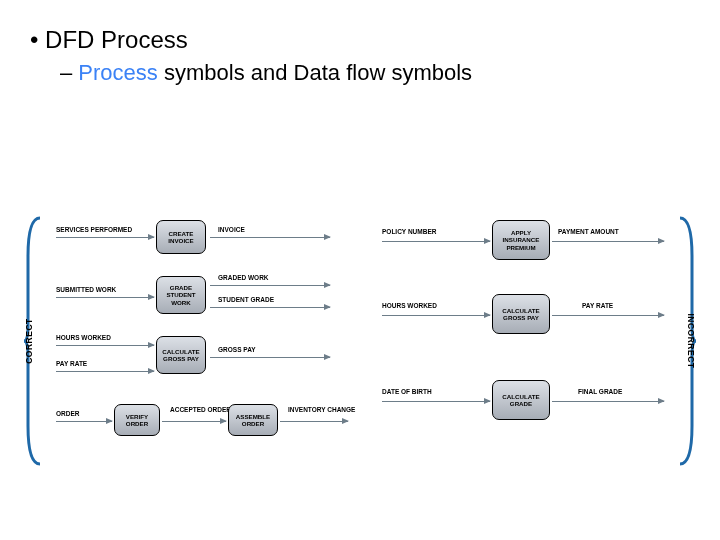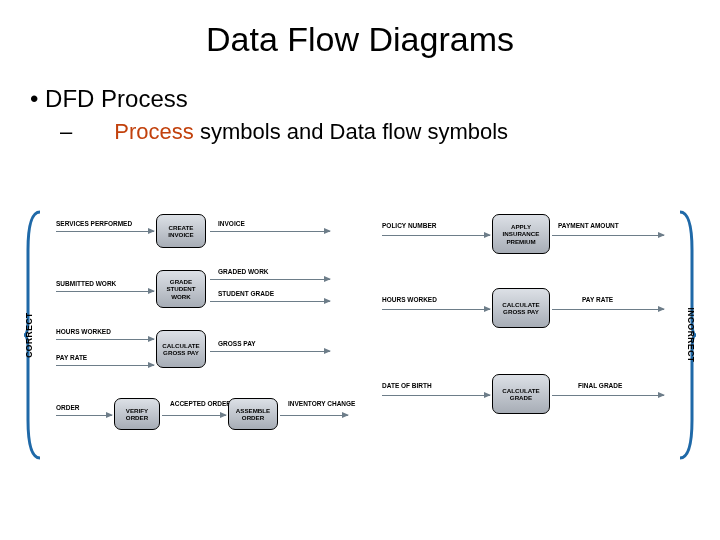--- a/index.html
+++ b/index.html
@@ -1,20 +1,20 @@
 <!DOCTYPE html>
 <html><head>
 <meta charset="utf-8">
 <style>
   html,body{margin:0;padding:0;width:720px;height:540px;background:#fff;font-family:Arial,Helvetica,sans-serif;color:#000;}
   .slide{width:720px;height:540px;position:relative;}
   .title{font-size:34px;text-align:center;margin-top:20px;}
   .b1{font-size:24px;margin:26px 0 0 30px;}
   .b2{font-size:22px;margin:6px 0 0 60px;}
-  .b2 .proc{color:#c2410c;margin-left:36px;}
+  .b2 .proc{color:#3b82f6;}
   .figure{position:absolute;left:22px;top:190px;width:676px;}
 
   .bracket{position:absolute;top:0;width:20px;height:250px;}
   .bracket svg{width:100%;height:100%;}
   .bracket.left{left:0;}
   .bracket.right{right:0;}
   .rot-label{position:absolute;font:700 8.5px Arial;fill:#000;color:#000;letter-spacing:0.5px;}
   .rot-label.left{left:-16px;top:120px;transform:rotate(-90deg);transform-origin:center;}
   .rot-label.right{right:-20px;top:120px;transform:rotate(90deg);transform-origin:center;}
 
@@ -25,21 +25,20 @@
   .row{position:relative;margin-bottom:14px;}
   .flow-label{font:700 6.5px Arial;color:#000;position:absolute;white-space:nowrap;}
   .arrow{position:absolute;height:1px;background:#6d7d89;}
   .arrow:after{content:"";position:absolute;right:-1px;top:-3px;border-left:7px solid #6d7d89;border-top:3.5px solid transparent;border-bottom:3.5px solid transparent;}
   .proc-box{position:absolute;background:linear-gradient(#dce0e6,#a7adb6);border:1px solid #000;border-radius:7px;font:700 6.2px Arial;text-align:center;color:#000;display:flex;align-items:center;justify-content:center;line-height:1.2;padding:0 2px;box-sizing:border-box;}
 </style>
 </head>
 <body>
 
 <div class="slide">
-  <div class="title">Data Flow Diagrams</div>
   <div class="b1">
     <span>• </span><span>DFD Process</span>
   </div>
   <div class="b2">
     <span>– </span><span class="proc">Process</span><span> symbols and Data flow symbols</span>
   </div>
 
   <div class="figure">
     <div class="bracket left">
       <svg viewBox="0 0 20 250" preserveAspectRatio="none">

